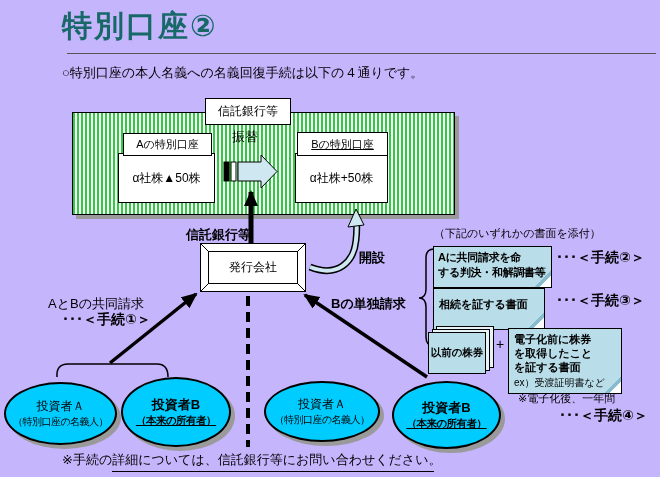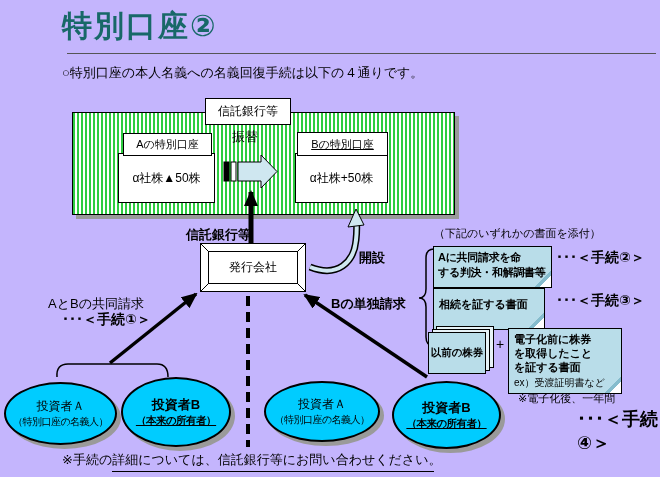--- a/index.html
+++ b/index.html
@@ -47,21 +47,21 @@
   .stack{left:428px;top:326px;width:66px;height:48px;z-index:6;}
   .sheet{position:absolute;width:56px;height:40px;border:1px solid #000;background:#e6f2f7;}
   .sheet.s1{left:8px;top:0;}
   .sheet.s2{left:4px;top:3px;}
   .sheet.front{left:0;top:6px;background:#b9dde9;font-size:10.5px;font-weight:bold;}
   .plus{left:496px;top:336px;font-size:14px;z-index:6;}
   .doc3{left:508px;top:328px;width:107px;height:61px;padding:3px 0 0 5px;font-size:11px;
         font-weight:bold;line-height:14px;}
   .doc3 .example{font-size:10px;font-weight:normal;display:block;margin-top:2px;}
   .elec-note{left:518px;top:391px;font-size:11px;}
-  .proc4{left:577px;top:407px;font-size:18px;font-weight:bold;}
+  .proc4{left:559px;top:407px;font-size:14px;font-weight:bold;}
 
   .ellipse{border-radius:50%;border:2px solid #000;background:#00ccff;
            box-shadow:4px 4px 0 #9a9a9a;z-index:6;}
   .e1{left:4px;top:382px;width:109px;height:59px;}
   .e2{left:121px;top:377px;width:106px;height:66px;}
   .e3{left:264px;top:381px;width:112px;height:57px;}
   .e4{left:392px;top:381px;width:105px;height:64px;}
   .inv-name{font-size:12px;}
   .inv-desc{font-size:10px;letter-spacing:-0.5px;}
   .owner .inv-name{font-size:13px;font-weight:bold;}

